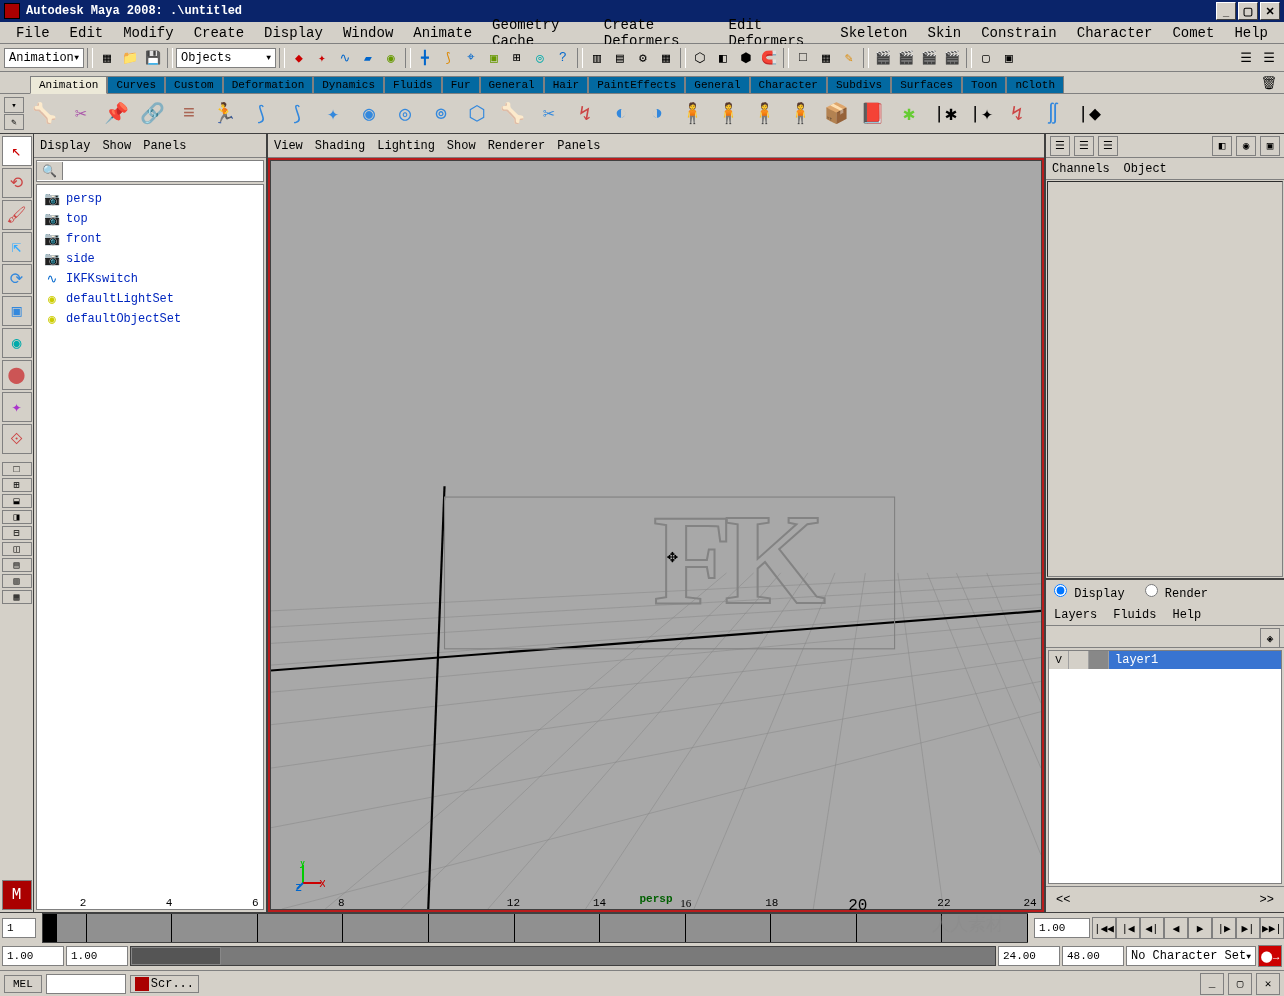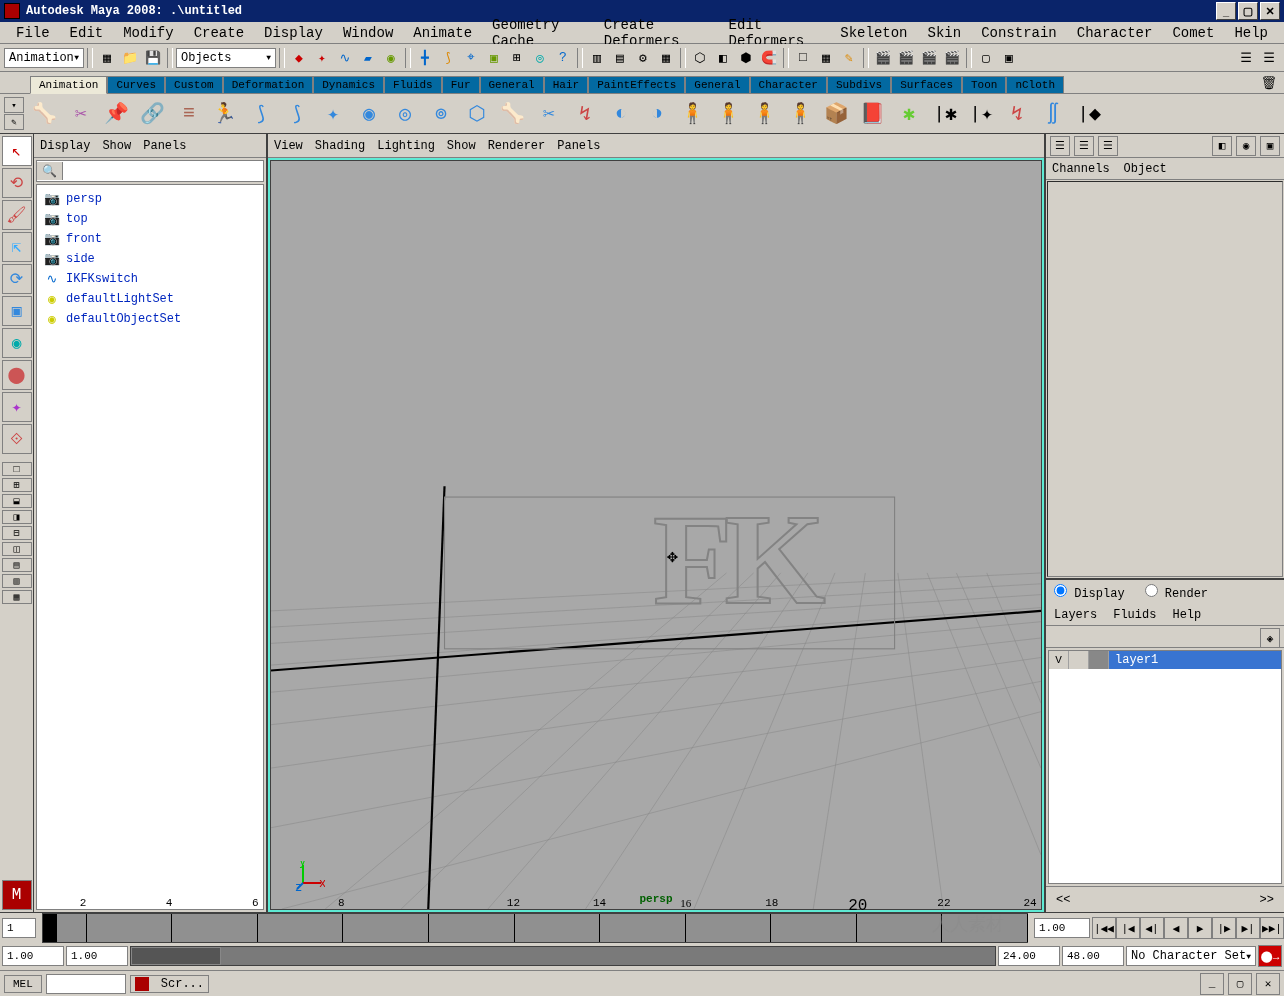--- a/index.html
+++ b/index.html
@@ -28,21 +28,21 @@
 .tool-btn.sel { background: #fff; }
 .tool-small { height: 14px; font-size: 10px; }
 .outliner { width: 234px; background: #d4d0c8; border-right: 2px solid #404040; display: flex; flex-direction: column; }
 .panel-menu { height: 24px; background: #d4d0c8; border-bottom: 1px solid #808080; display: flex; align-items: center; padding: 2px 6px; font-size: 13px; gap: 12px; }
 .outliner-filter { height: 22px; background: #fff; border: 1px solid #808080; margin: 2px; display: flex; align-items: center; }
 .filter-icon { width: 26px; height: 18px; background: #d4d0c8; border-right: 1px solid #808080; display: flex; align-items: center; justify-content: center; }
 .outliner-list { flex: 1; background: #fff; margin: 0 2px 2px 2px; border: 1px solid #808080; padding: 4px; overflow: auto; }
 .out-item { display: flex; align-items: center; padding: 1px 2px; gap: 5px; cursor: pointer; }
 .out-icon { width: 18px; height: 18px; display: flex; align-items: center; justify-content: center; font-size: 13px; }
 .out-label { color: #0026bf; font-size: 12px; }
-.viewport-wrap { flex: 1; display: flex; flex-direction: column; background: #5eead4; border-right:2px solid #404040;}
+.viewport-wrap { flex: 1; display: flex; flex-direction: column; background: #b91c1c; border-right:2px solid #404040;}
 .viewport-canvas { flex: 1; background: #a8a8a8; margin: 2px; border: 1px solid #404040; position: relative; overflow: hidden; }
 .vp-axis { position: absolute; bottom: 18px; left: 24px; width: 30px; height: 30px; }
 .vp-label { position: absolute; bottom: 4px; left: 50%; transform: translateX(-50%); color: #006000; font-size: 11px; font-weight: bold; }
 .right-panel { width: 238px; background: #d4d0c8; display: flex; flex-direction: column; }
 .rp-tabs { height: 24px; display: flex; align-items: center; padding: 2px 4px; border-bottom: 1px solid #808080; gap: 4px; }
 .rp-tab-icon { width: 20px; height: 20px; border: 1px solid #808080; display:flex; align-items:center; justify-content:center; font-size:11px;}
 .rp-head { height: 22px; border-bottom: 1px solid #808080; display: flex; align-items: center; padding: 2px 6px; font-size: 13px; gap: 14px; }
 .rp-body { flex: 1; background: #d4d0c8; border: 1px inset #808080; margin: 1px; }
 .layer-section { border-top: 2px solid #404040; }
 .layer-radio-row { padding: 4px 8px; display: flex; gap: 20px; align-items: center; font-size: 12px; }
@@ -437,21 +437,21 @@
         <span>No Character Set</span>
         <span class="combo-arrow">▼</span>
       </div>
     <div class="play-btn" style="background:#c00;color:#fff">⬤→</div>
   </div>
 </div>
 
 <div class="cmd-row">
   <div class="cmd-label">MEL</div>
   <div class="cmd-input"></div>
-  <div style="display:flex;align-items:center;gap:12px;border:1px solid #808080;padding:1px 4px">
+  <div style="display:flex;align-items:center;gap:2px;border:1px solid #808080;padding:1px 4px">
     <span style="width:14px;height:14px;background:#a00;display:inline-block"></span>
     <span>Scr...</span>
   </div>
   <div style="flex:1"></div>
   <div class="play-btn">_</div>
   <div class="play-btn">▢</div>
   <div class="play-btn">✕</div>
 </div>
 
 <div class="watermark">人人素材</div>

